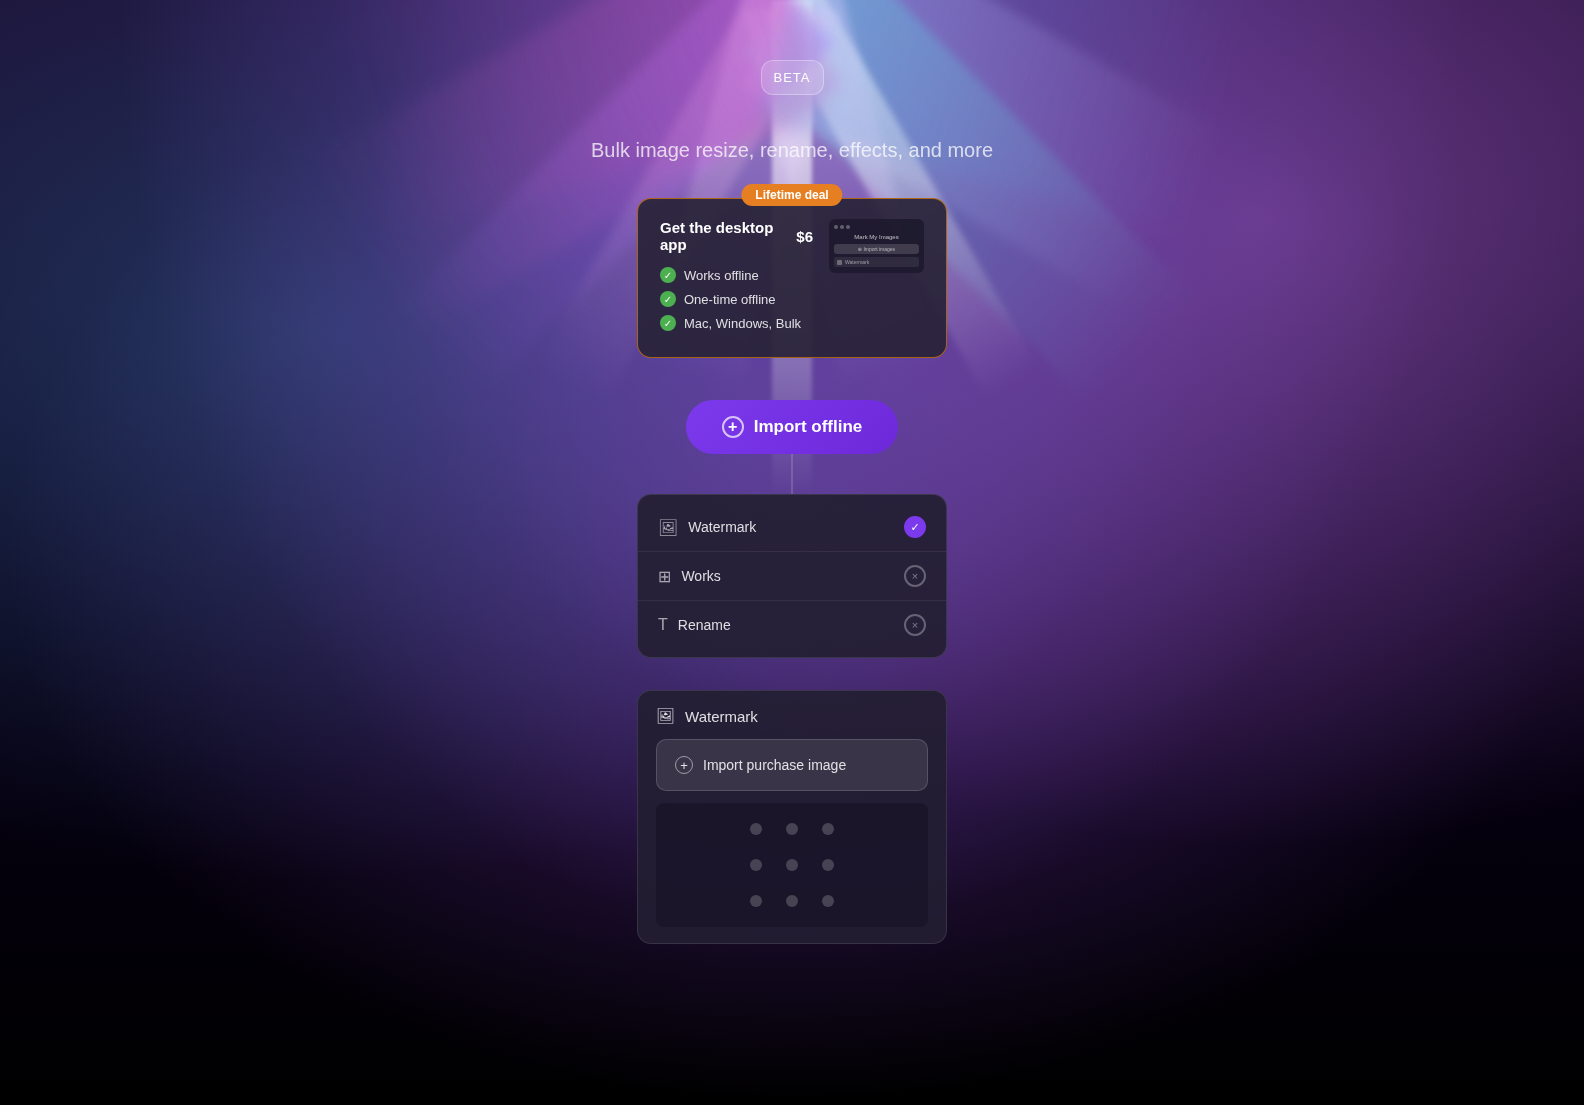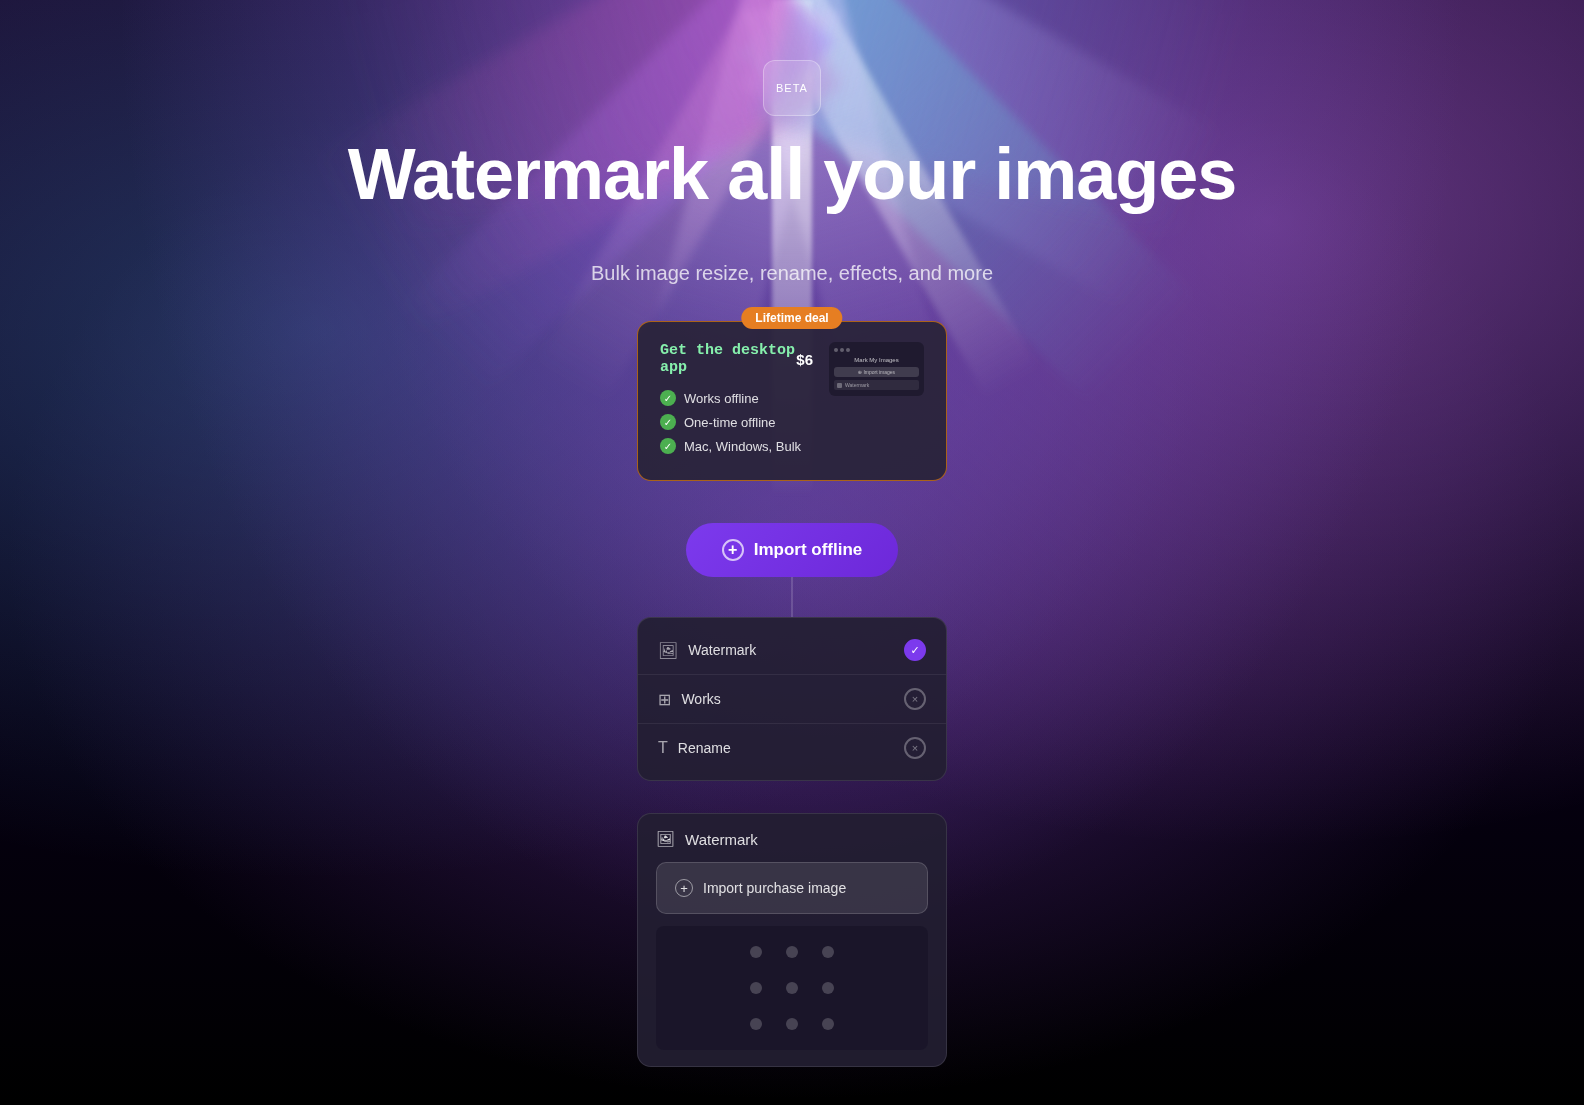--- a/index.html
+++ b/index.html
@@ -62,25 +62,25 @@
       display: flex;
       flex-direction: column;
       align-items: center;
       padding-top: 60px;
     }
 
     .beta-badge {
       background: rgba(255,255,255,0.15);
       border: 1px solid rgba(255,255,255,0.3);
       border-radius: 12px;
-      padding: 21px 12px;
-      color: #fff;
-      font-size: 11px;
+      padding: 9px 12px;
+      color: #fff;
+      font-size: 13px;
       letter-spacing: 1px;
-      margin-bottom: 19px;
+      margin-bottom: 12px;
     }
 
     .main-title {
       font-size: 72px;
       font-weight: 800;
       color: #fff;
       text-align: center;
       line-height: 1.1;
       margin-bottom: 16px;
       letter-spacing: -1px;
@@ -131,24 +131,23 @@
     }
 
     .app-card-header {
       display: flex;
       justify-content: space-between;
       align-items: center;
       margin-bottom: 14px;
     }
 
     .app-card-title {
-      color: #86efac;
+      color: #ffffff;
       font-size: 15px;
       font-weight: 600;
-      font-family: Liberation Mono, monospace;
     }
 
     .app-card-price {
       color: #fff;
       font-size: 15px;
       font-weight: 700;
     }
 
     .app-card-feature {
       display: flex;
@@ -409,21 +408,20 @@
   <div class="ray"></div>
   <div class="ray"></div>
   <div class="ray"></div>
   <div class="ray"></div>
 </div>
 
 <div class="page-content">
 
   <div class="beta-badge">BETA</div>
 
-  <h1 class="main-title">Watermark all your images</h1>
 
   <p class="subtitle">Bulk image resize, rename, effects, and more</p>
 
   <div class="app-card-wrapper">
     <div class="lifetime-badge">Lifetime deal</div>
     <div class="app-card">
       <div class="app-card-left">
         <div class="app-card-header">
           <span class="app-card-title">Get the desktop app</span>
           <span class="app-card-price">$6</span>

